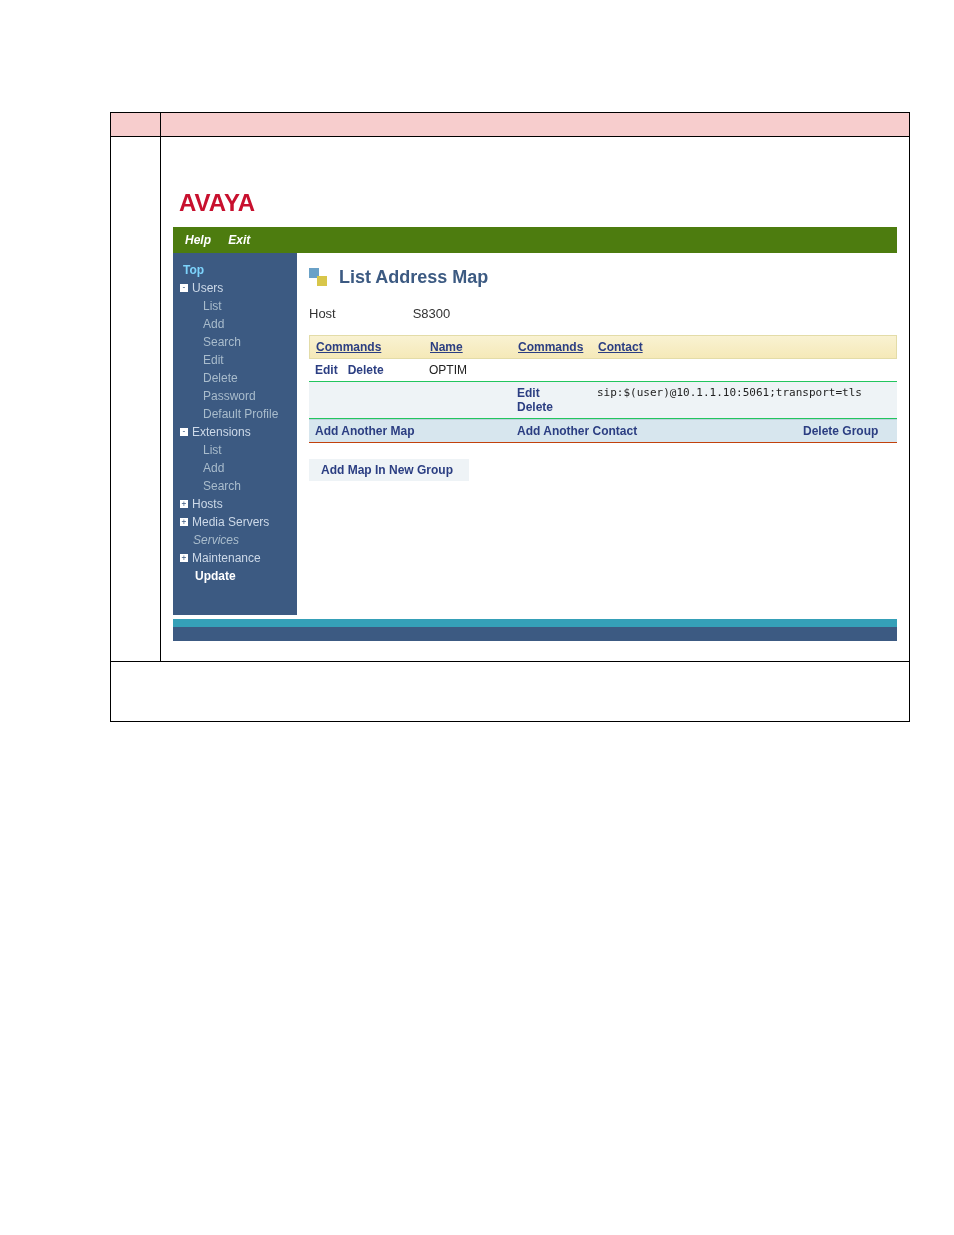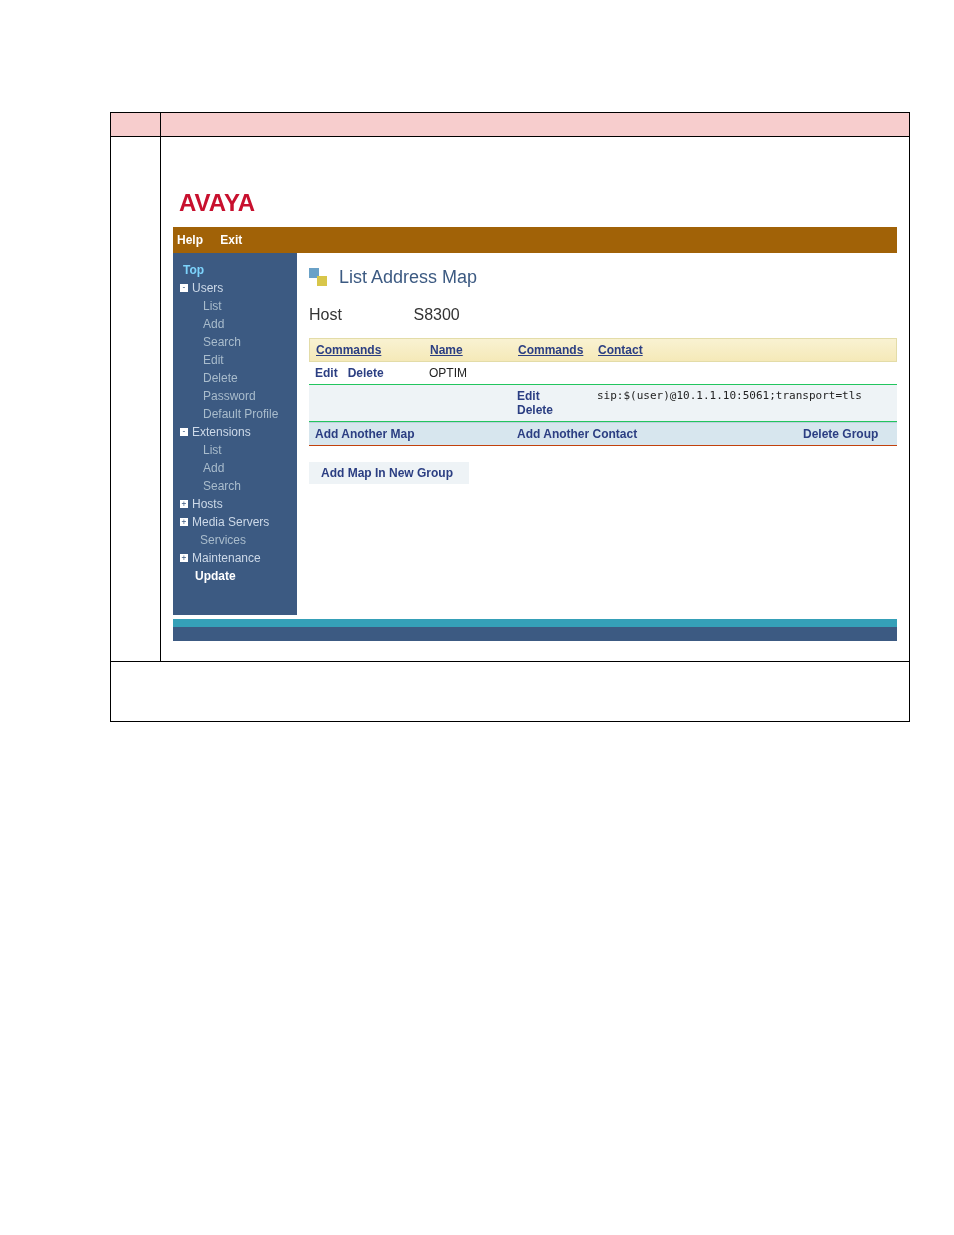--- a/index.html
+++ b/index.html
@@ -11,40 +11,40 @@
   .outer-table td.hdr-left { width: 50px; }
   .outer-table td.body-left { width: 50px; border: 1px solid #000; vertical-align: top; }
   .outer-table td.body-right { border: 1px solid #000; vertical-align: top; padding: 0 0 20px 0; }
   .outer-table td.foot { border: 1px solid #000; height: 60px; }
   
   .app { margin: 50px 12px 0 12px; }
   
   .logo { margin: 0 0 10px 6px; }
   .logo svg { display: block; }
   
-  .menubar { background: #a16207; color: #fff; padding: 6px 4px; font-weight: bold; font-size: 12px; }
+  .menubar { background: #4d7c0f; color: #fff; padding: 6px 12px; font-weight: bold; font-size: 12px; font-style: italic; }
   .menubar span { margin-right: 14px; cursor: pointer; }
   
   .columns { display: flex; }
   .sidebar { width: 124px; background: #3c5a82; color: #cdd9e8; padding: 8px 0 30px 0; font-size: 12px; }
   .sidebar .top { color: #7dd3fc; font-weight: bold; padding: 2px 10px; }
   .sidebar .group { padding: 2px 7px; color: #cdd9e8; display: flex; align-items: center; gap: 4px; }
   .sidebar .group .box { width: 8px; height: 8px; background: #fff; color: #3c5a82; font-size: 8px; line-height: 8px; text-align: center; font-family: monospace; display: inline-block; }
   .sidebar .item { padding: 2px 10px 2px 30px; color: #a9bccc; cursor: pointer; }
-  .sidebar .item.tight { padding-left: 27px; }
+  .sidebar .item.tight { padding-left: 20px; font-style: italic; }
   .sidebar .updateish { padding: 2px 3px 2px 22px; color: #fff; font-weight: bold; }
   
   .content { flex: 1; background: #fff; padding: 14px 0 0 12px; }
   .page-title { display: flex; align-items: center; gap: 10px; margin-bottom: 18px; }
   .page-title .ic { width: 20px; height: 20px; position: relative; }
   .page-title .ic .a { position:absolute; width:10px;height:10px; background:#6aa1c7; left:0; top:0;}
   .page-title .ic .b { position:absolute; width:10px;height:10px; background:#d8c64a; left:8px; top:8px;}
-  .page-title h1 { color: #3c5a82; font-size: 18px; font-weight: normal; }
-  
-  .host-line { margin-bottom: 14px; color:#333; font-size:16px;}
+  .page-title h1 { color: #3c5a82; font-size: 18px; font-weight: bold; }
+  
+  .host-line { margin-bottom: 14px; color:#333; font-size:13px;}
   .host-line .lbl { display:inline-block; width:100px;}
   
   .grid { width: 100%; font-size: 12px; }
   .grid .hdr-row { background: linear-gradient(#f9f2d2,#f5e9b8); display:flex; border:1px solid #e3dca8;}
   .grid .hdr-row .c { padding:4px 6px; color:#2b3e82; font-weight:bold; text-decoration: underline; cursor:pointer;}
   .grid .c1{width:114px;} .grid .c2{width:88px;} .grid .c3{width:80px;} .grid .c4{flex:1;}
   .grid .row { display:flex; border-bottom:1px solid #22c55e;justify-content:center;}
   .grid .row .c{ padding:4px 6px; }
   .linkish{ color:#2b3e82; font-weight:bold; cursor:pointer;}
   .plain{color:#222;}

